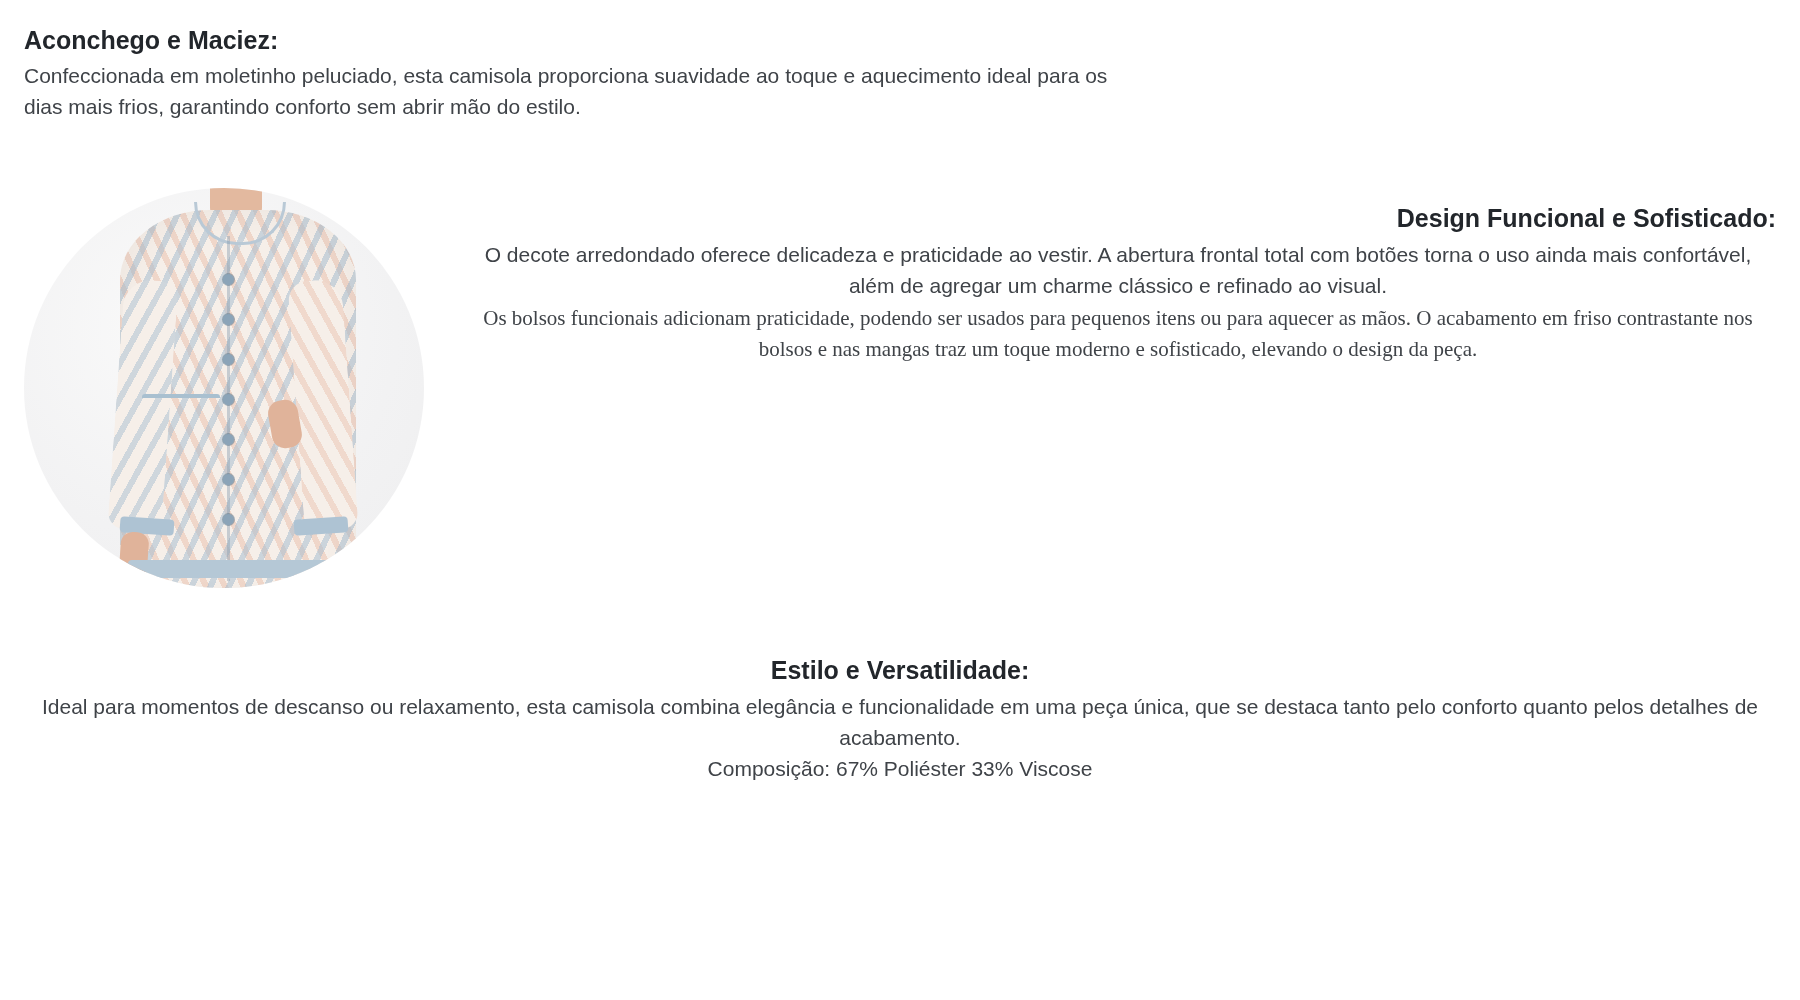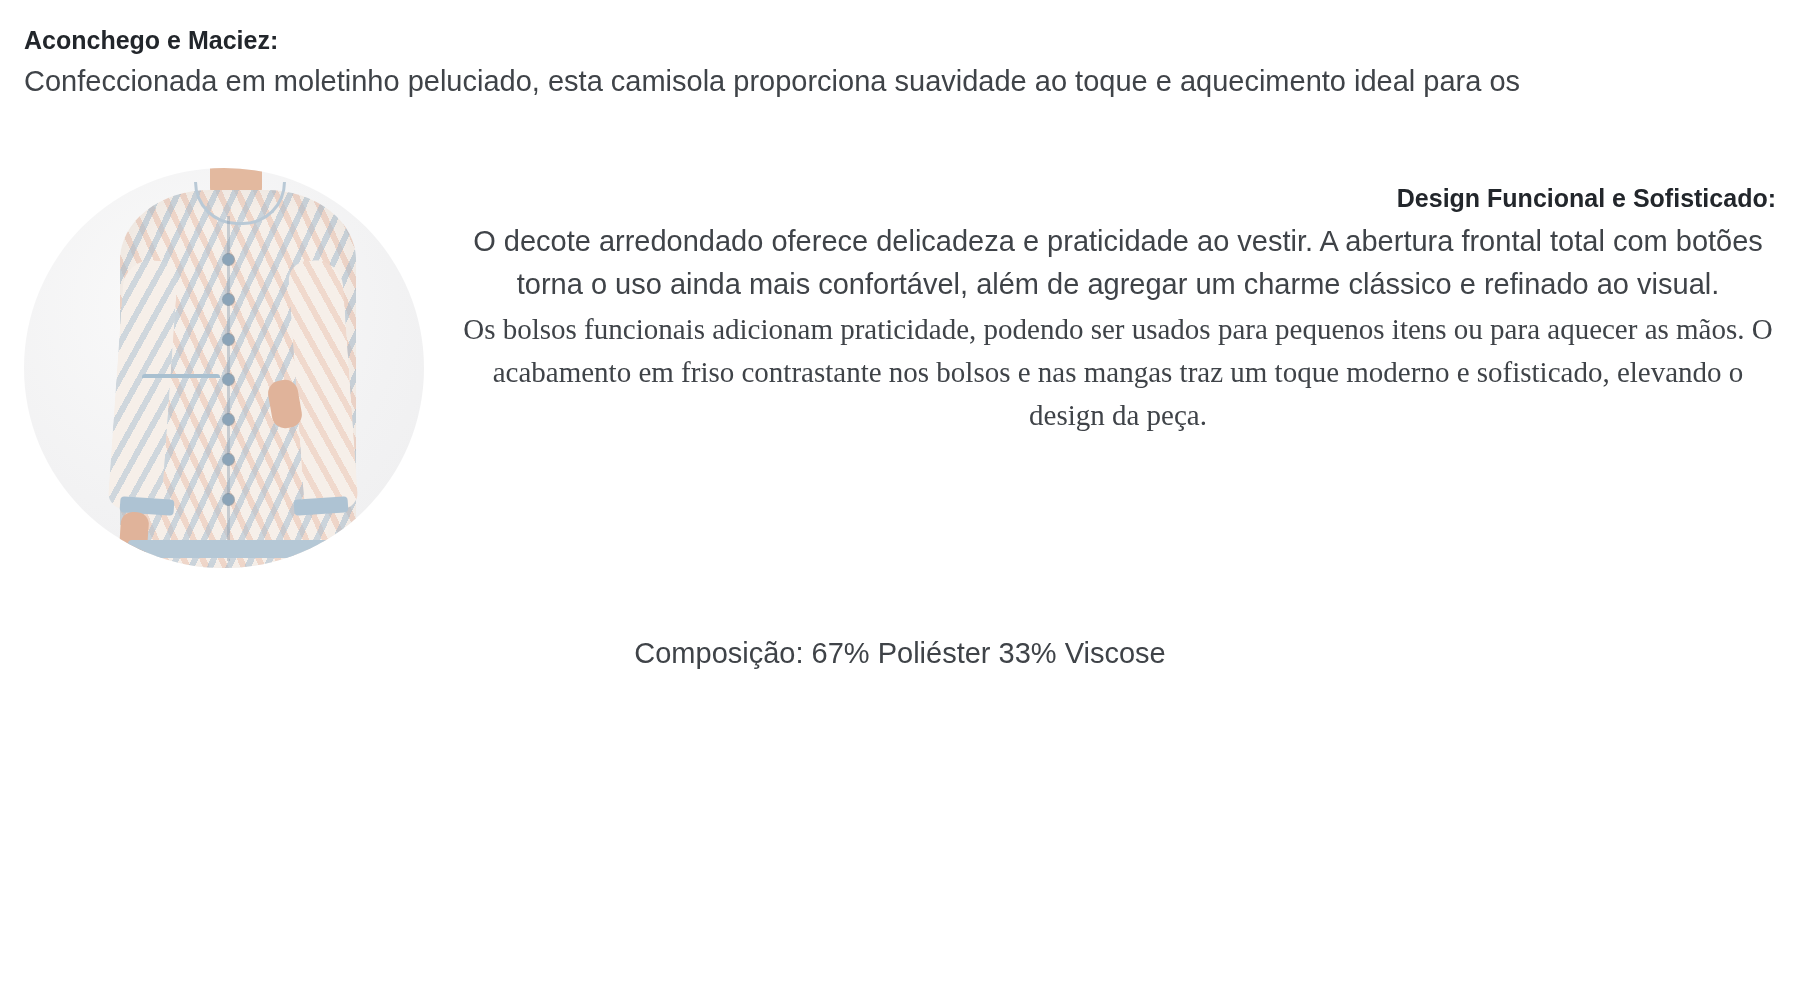--- a/index.html
+++ b/index.html
@@ -28,21 +28,21 @@
     padding: 22px 24px 0 24px;
   }
   .heading {
     font-size: 25px;
     font-weight: bold;
     color: #22262b;
     line-height: 1.5;
     margin: 0;
   }
   .body-text {
-    font-size: 29px;
+    font-size: 21px;
     font-weight: normal;
     color: #3f4348;
     line-height: 1.48;
     margin: 0;
   }
 
   
   .section-mid {
     position: relative;
     margin-top: 66px;
@@ -210,20 +210,21 @@
   .section-bottom p { margin: 0; }
 </style>
 </head>
 <body>
 
 <div class="page">
 
   <div class="section-intro">
     <div class="heading">Aconchego e Maciez:</div>
     <p class="body-text">Confeccionada em moletinho peluciado, esta camisola proporciona suavidade ao toque e aquecimento ideal para os</p>
+    <p class="body-text">dias mais frios, garantindo conforto sem abrir mão do estilo.</p>
   </div>
 
   <div class="section-mid">
 
     <div class="photo-wrap">
       <div class="photo-circle">
         <div class="model">
           <div class="neck"></div>
           <div class="garment"></div>
           <div class="sleeve-l"></div>
@@ -248,16 +249,18 @@
     </div>
 
     <div class="mid-text">
       <div class="heading">Design Funcional e Sofisticado:</div>
       <p class="body-text">O decote arredondado oferece delicadeza e praticidade ao vestir. A abertura frontal total com botões torna o uso ainda mais confortável, além de agregar um charme clássico e refinado ao visual.</p>
       <p class="body-text gap-p">Os bolsos funcionais adicionam praticidade, podendo ser usados para pequenos itens ou para aquecer as mãos. O acabamento em friso contrastante nos bolsos e nas mangas traz um toque moderno e sofisticado, elevando o design da peça.</p>
     </div>
   </div>
 
   <div class="section-bottom">
+    <div class="heading">Estilo e Versatilidade:</div>
+    <p class="body-text">Ideal para momentos de descanso ou relaxamento, esta camisola combina elegância e funcionalidade em uma peça única, que se destaca tanto pelo conforto quanto pelos detalhes de acabamento.</p>
     <p class="body-text">Composição: 67% Poliéster 33% Viscose</p>
   </div>
 
 </div>
 
 </body></html>

